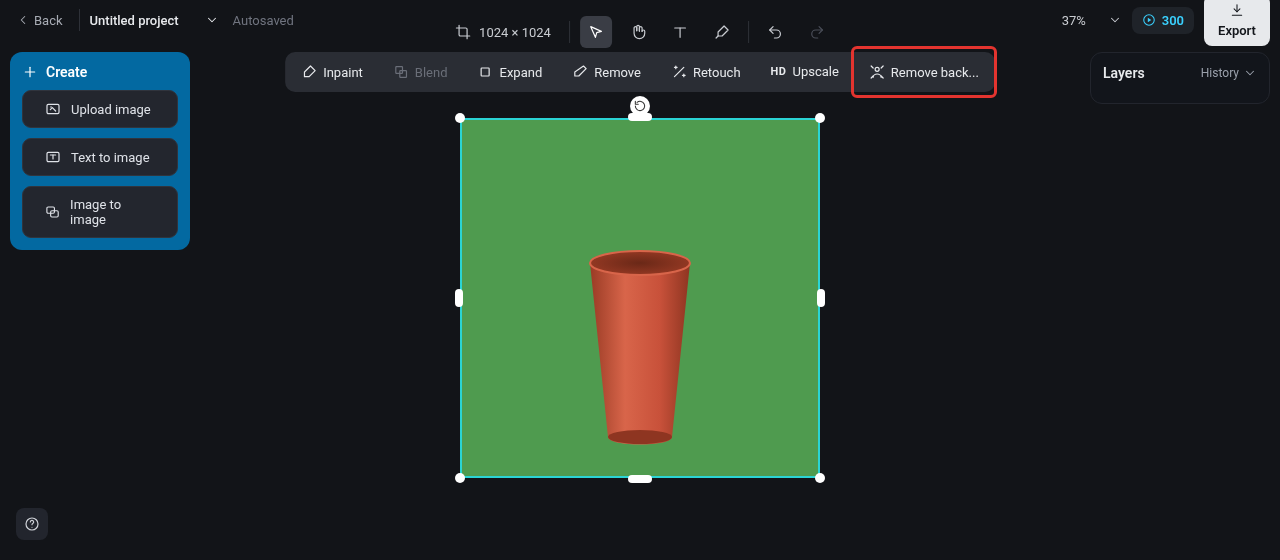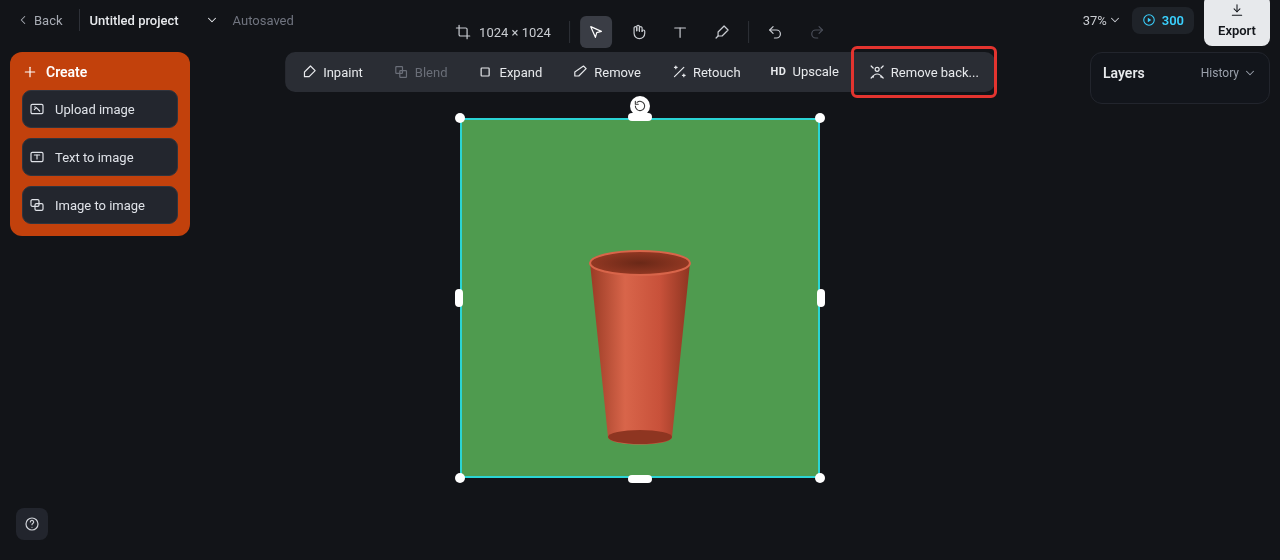--- a/index.html
+++ b/index.html
@@ -10,28 +10,28 @@
   .back-btn { display:flex; align-items:center; gap:4px; color:#a7abb3; cursor:pointer; padding:4px 6px; }
   .vsep { width:1px; height:22px; background:#2e3138; margin:0 10px; }
   .proj { display:flex; align-items:center; gap:26px; color:#e7e9ec; font-weight:500; cursor:pointer;}
   .autosaved { margin-left:14px; color:#70747f; }
   .tb-center { position:absolute; left:50%; transform:translateX(-50%); top:16px; display:flex; align-items:center; gap:10px; }
   .dim { display:flex; align-items:center; gap:8px; padding:4px 8px; border-radius:6px; }
   .vsep2 { width:1px; height:22px; background:#2e3138;}
   .icon-btn { width:32px; height:32px; display:flex; align-items:center; justify-content:center; border-radius:6px; color:#c9ccd1; cursor:pointer;}
   .icon-btn.active { background:#3a3d45; color:#fff;}
   .tb-right { margin-left:auto; display:flex; align-items:center; gap:10px;}
-  .zoom { display:flex; align-items:center; gap:1px; color:#c9ccd1; cursor:pointer;}
+  .zoom { display:flex; align-items:center; gap:22px; color:#c9ccd1; cursor:pointer;}
   .credits { display:flex; align-items:center; gap:6px; padding:6px 10px; background:#1f2329; border-radius:8px; color:#3ad1ff; font-weight:600; cursor:pointer;}
   .export-btn { display:flex; align-items:center; gap:6px; padding:8px 14px; background:#e7e9ec; color:#13161b; border-radius:8px; font-weight:600; cursor:pointer;flex-direction:column;}
 
   
-  .create-panel { position:absolute; left:10px; top:52px; width:180px; background:#c2410c; border-radius:12px; padding:12px;}
+  .create-panel { position:absolute; left:10px; top:52px; width:180px; background:#0369a1; border-radius:12px; padding:12px;}
   .create-title { display:flex; align-items:center; gap:8px; color:#fff; font-weight:600; font-size:14px; margin-bottom:10px;}
-  .create-btn { display:flex; align-items:center; gap:10px; padding:10px 6px; background:#23262e; border:1px solid #30343d; border-radius:9px; margin-bottom:10px; color:#dfe2e8; cursor:pointer; font-size:13px;}
+  .create-btn { display:flex; align-items:center; gap:10px; padding:10px 22px; background:#23262e; border:1px solid #30343d; border-radius:9px; margin-bottom:10px; color:#dfe2e8; cursor:pointer; font-size:13px;}
   .create-btn:last-child{margin-bottom:0;}
 
   
   .toolbar { position:absolute; left:50%; transform:translateX(-50%); top:52px; display:flex; align-items:flex-start; gap:6px; padding:4px; background:#2a2d34; border-radius:10px; font-size:13px;}
   .tool { display:flex; align-items:center; gap:6px; padding:8px 12px; color:#e7e9ec; border-radius:7px; cursor:pointer; white-space:nowrap;}
   .tool.disabled{ color:#6a6e78; cursor:default;}
   .tool-highlight { position:absolute; border:3px solid #e3342f; border-radius:6px; pointer-events:none;}
 
   
   .stage { position:absolute; inset:0; }

